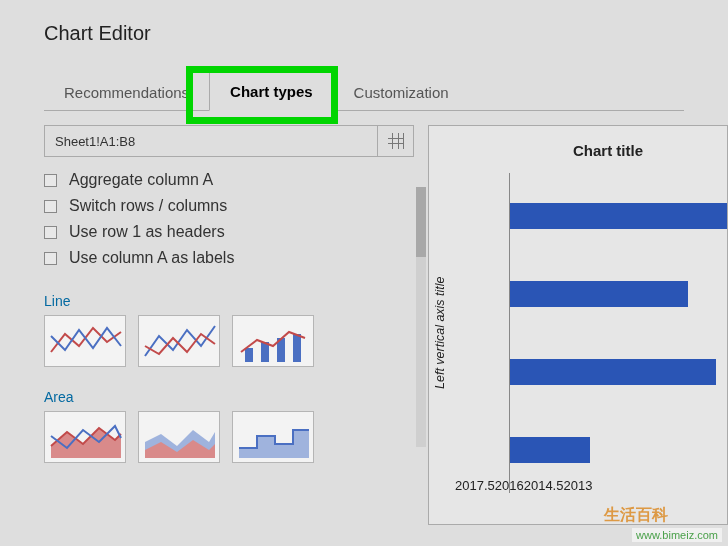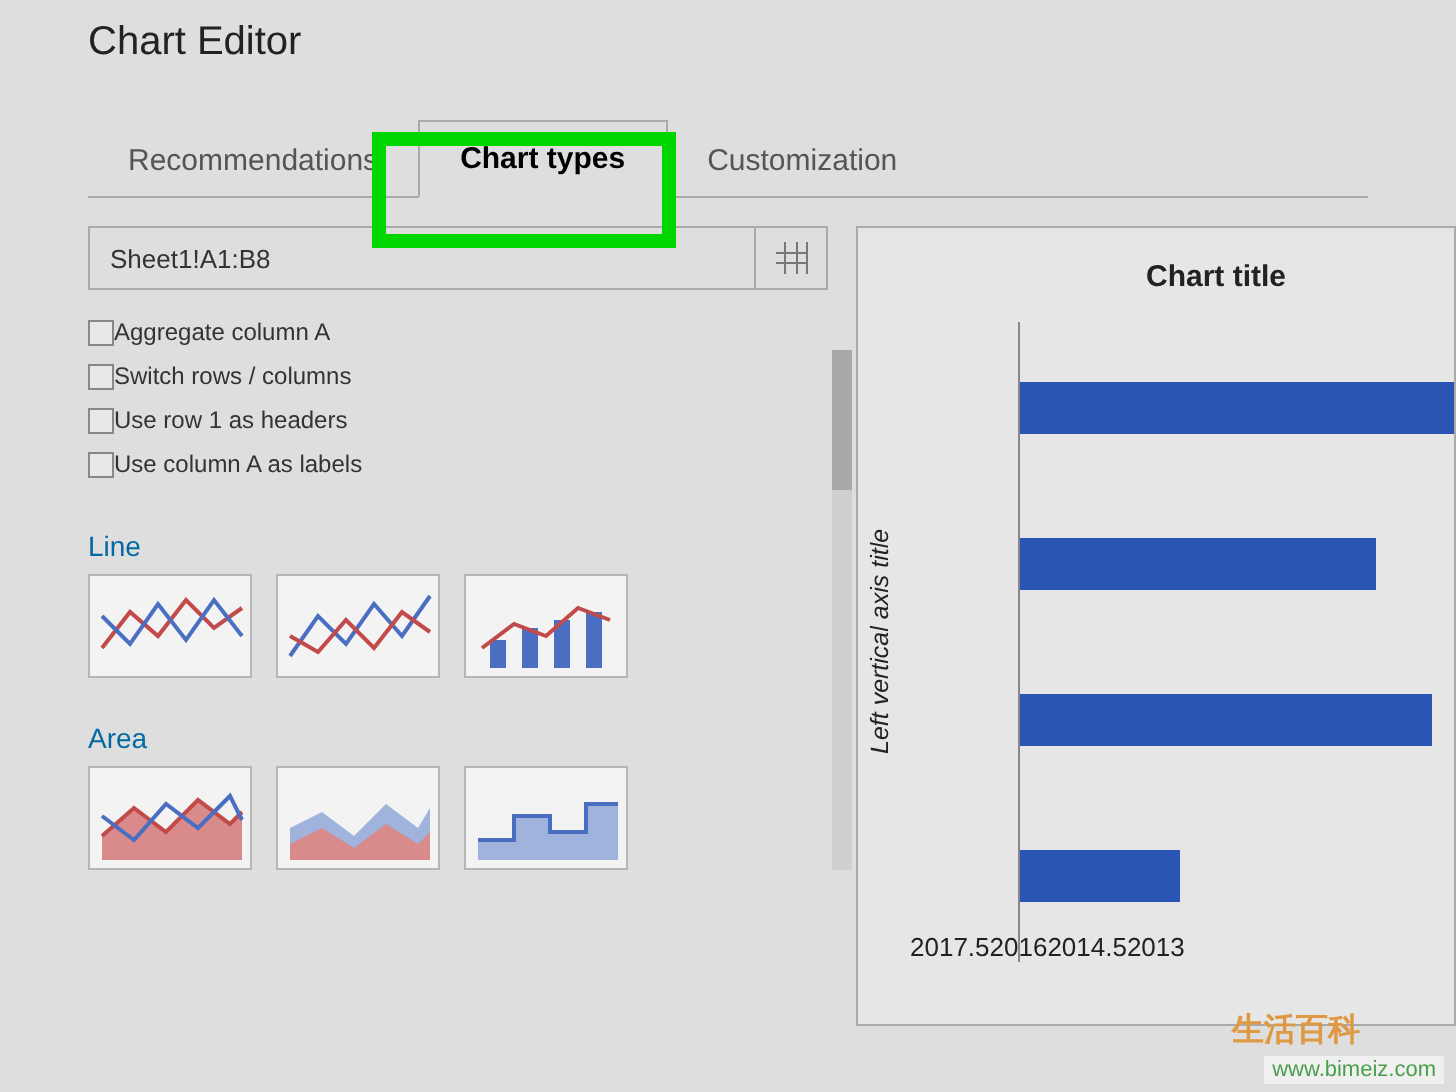--- a/index.html
+++ b/index.html
@@ -7,21 +7,21 @@
     width: 728px;
     height: 546px;
     background: #dedede;
     font-family: Arial, Helvetica, sans-serif;
     color: #222;
     overflow: hidden;
     position: relative;
   }
   .title {
     font-size: 20px;
-    padding: 10px 0 0 44px;
+    padding: 22px 0 0 44px;
     font-weight: 400;
   }
   .tabs {
     display: flex;
     align-items: flex-end;
     margin: 26px 0 0 44px;
     border-bottom: 1px solid #aaa;
     width: 640px;
     position: relative;
   }
@@ -86,23 +86,23 @@
     grid-template-columns: 1fr 1fr 1fr;
     grid-template-rows: 1fr 1fr 1fr;
     gap: 1px;
     background: #777;
   }
   .grid-icon span { background: #dedede; }
   .checks { margin-top: 10px; }
   .check-row {
     display: flex;
     align-items: center;
-    gap: 0;
+    gap: 12px;
     padding: 4px 0;
-    font-size: 12px;
+    font-size: 16px;
     color: #333;
   }
   .checkbox {
     width: 13px; height: 13px;
     border: 1px solid #888;
     background: #e8e8e8;
   }
   .section-label {
     font-size: 14px;
     color: #0369a1;
@@ -188,21 +188,21 @@
     bottom: 4px;
     font-size: 11px;
     color: #4aa04a;
     font-family: Verdana, sans-serif;
     background: rgba(255,255,255,0.55);
     padding: 1px 4px;
     pointer-events: none;
   }
   .wm-badge {
     position: absolute;
-    right: 48px; bottom: 20px;
+    right: 60px; bottom: 20px;
     font-size: 16px;
     color: #d94; font-weight: 700;
     pointer-events: none;
   }
 </style>
 </head>
 <body>
 
 <div class="title">Chart Editor</div>
 

